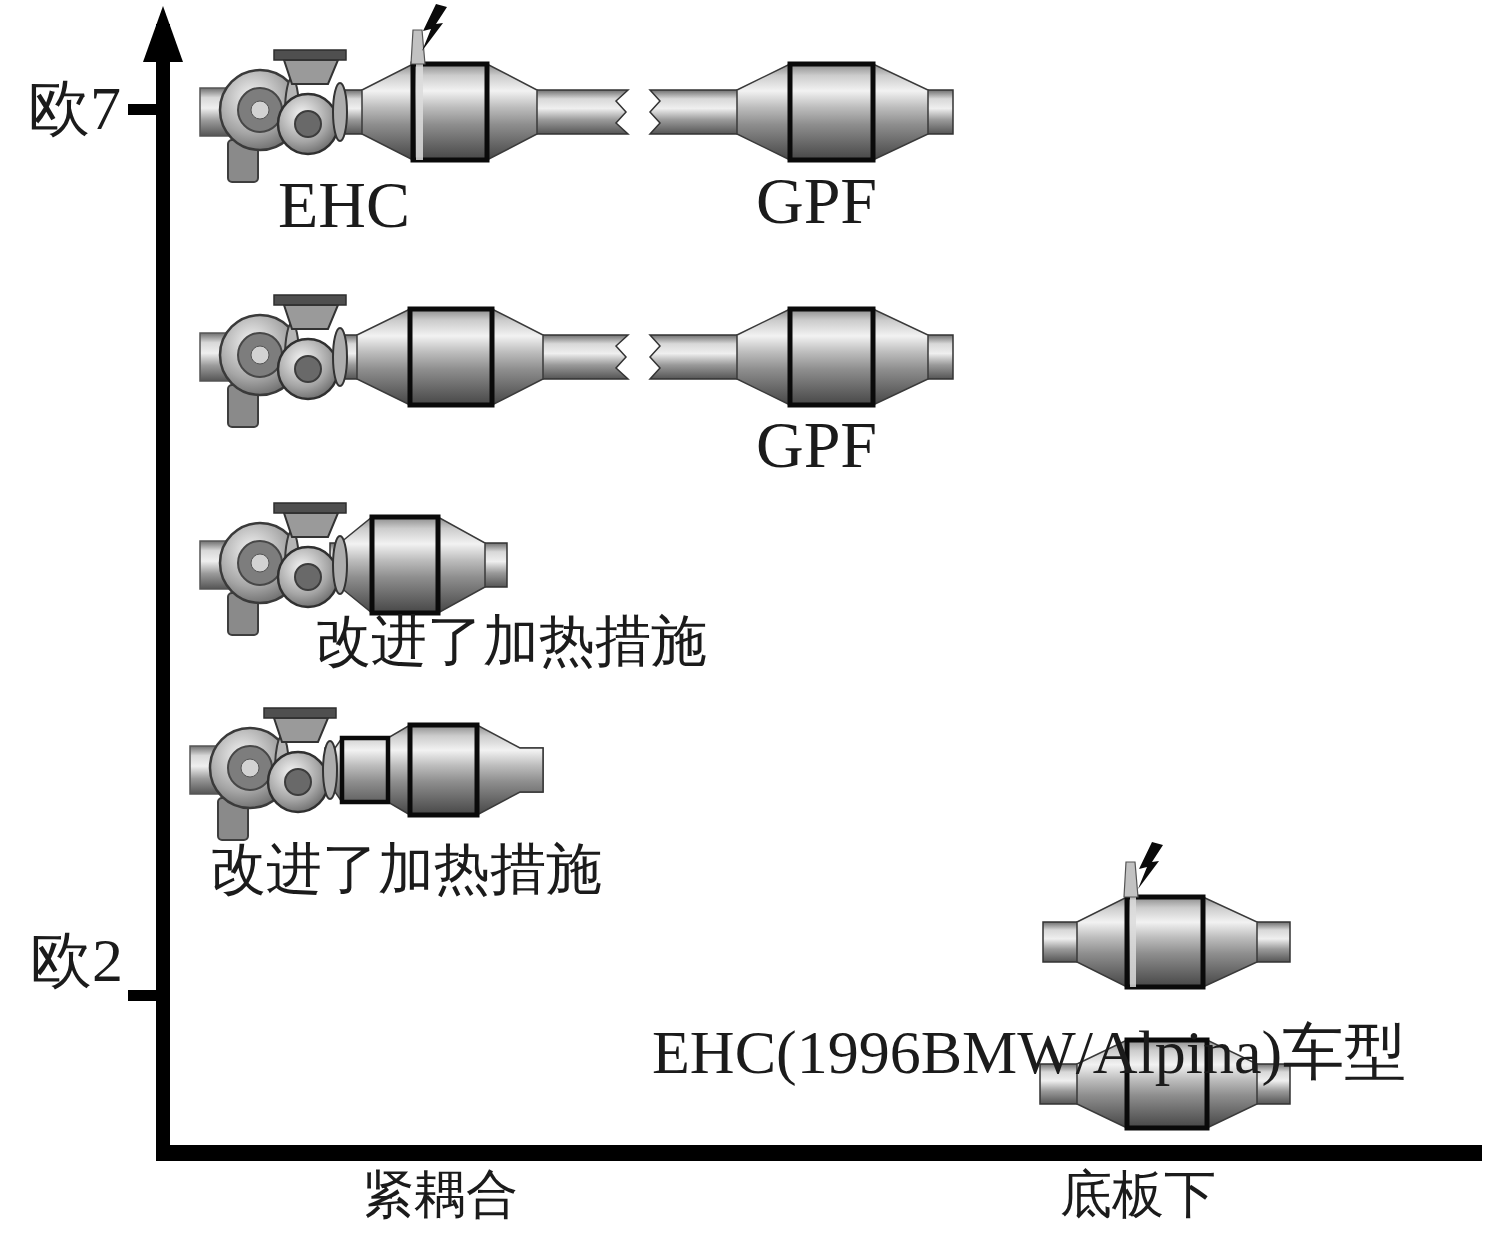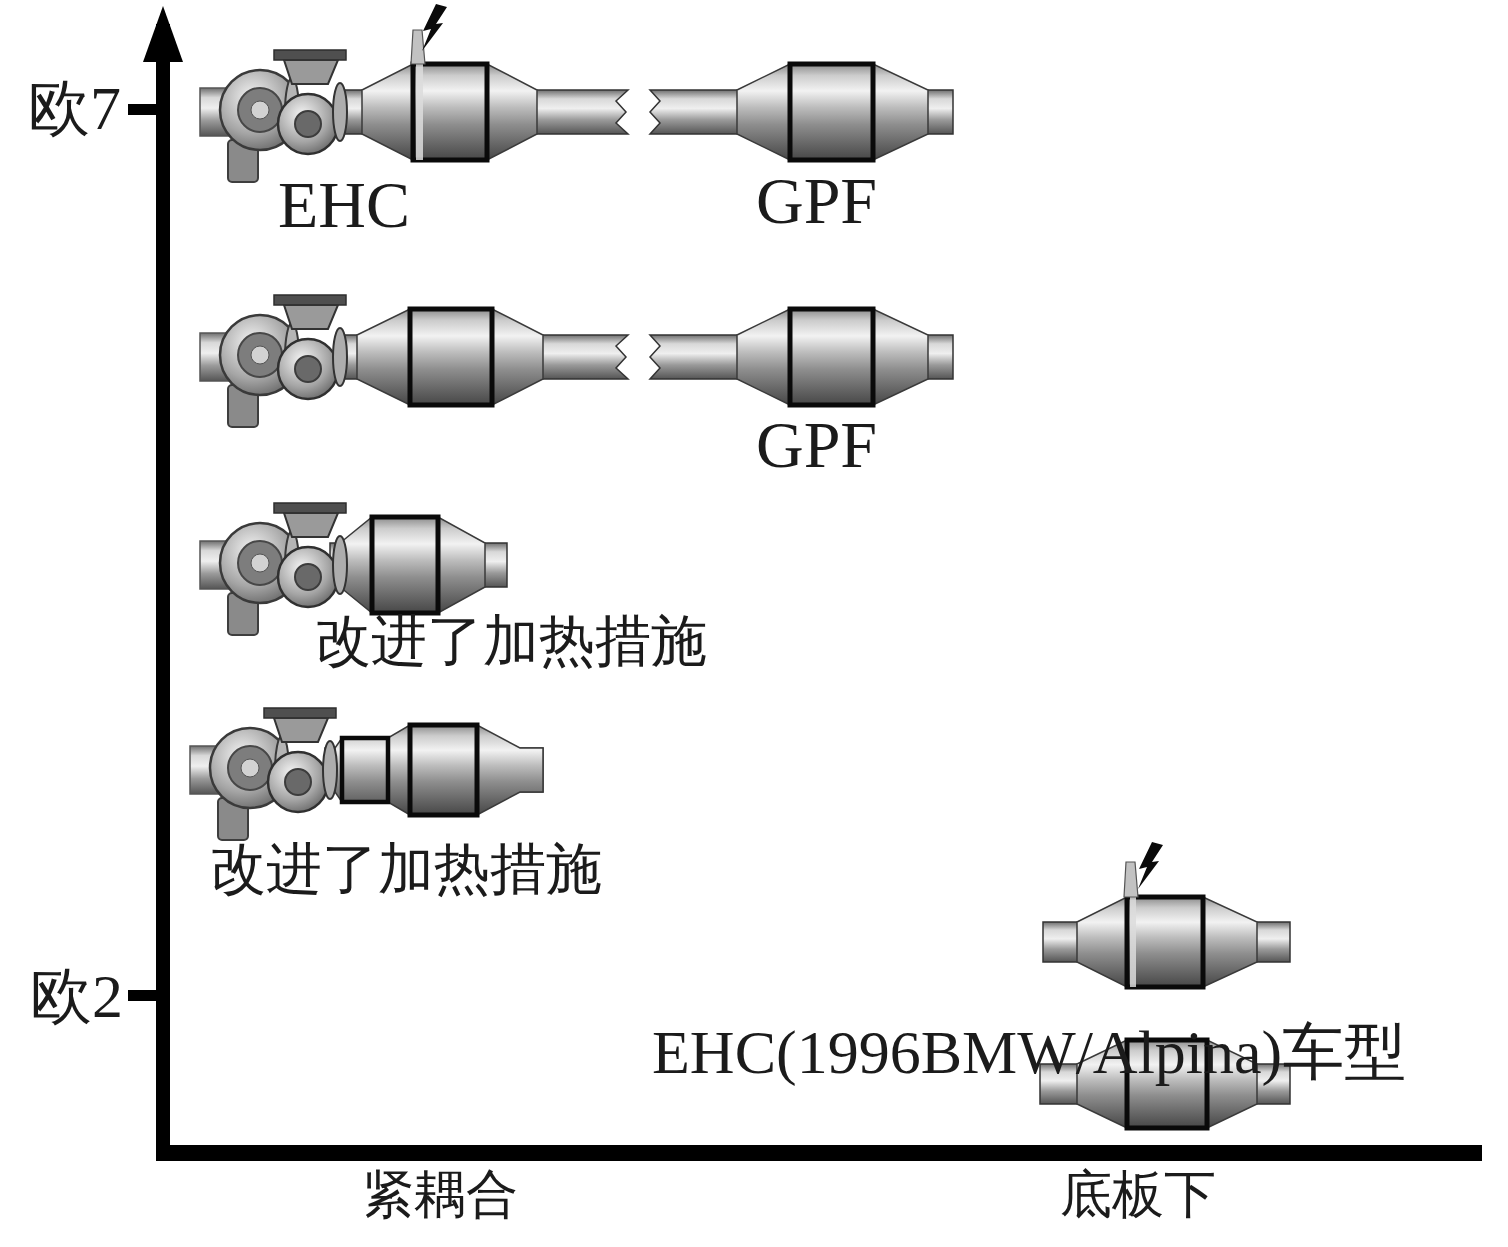--- a/index.html
+++ b/index.html
@@ -128,21 +128,21 @@
       <polygon points="1126,862 1135,862 1138,897 1124,897" fill="#c2c2c2" stroke="#555" stroke-width="1.2"></polygon>
       <use href="#bolt" transform="translate(1136,842)"></use>
 
       <path d="M1040,1064 L1290,1064 L1290,1104 L1040,1104 Z" fill="url(#gPipe)" stroke="#333" stroke-width="1.5"></path>
       <path d="M1077,1064 L1127,1040 L1207,1040 L1257,1064 L1257,1104 L1207,1128 L1127,1128 L1077,1104 Z" fill="url(#gBody)" stroke="#3a3a3a" stroke-width="1.5"></path>
       <rect x="1127" y="1040" width="80" height="88" fill="none" stroke="#0a0a0a" stroke-width="5"></rect>
     </g>
   </svg>
 
   <div class="lbl lbl-axis-y" style="left:28px;top:76px">欧7</div>
-  <div class="lbl lbl-axis-y" style="left:30px;top:964px">欧2</div>
+  <div class="lbl lbl-axis-y" style="left:30px;top:928px">欧2</div>
 
   <div class="lbl lbl-latin" style="left:278px;top:170px">EHC</div>
   <div class="lbl lbl-latin" style="left:756px;top:166px">GPF</div>
   <div class="lbl lbl-latin" style="left:756px;top:410px">GPF</div>
 
   <div class="lbl lbl-cn" style="left:315px;top:612px">改进了加热措施</div>
   <div class="lbl lbl-cn" style="left:210px;top:840px">改进了加热措施</div>
   <div class="lbl lbl-bmw" style="left:652px;top:1020px">EHC(1996BMW/Alpina)车型</div>
 
   <div class="lbl lbl-xaxis" style="left:362px;top:1168px">紧耦合</div>

